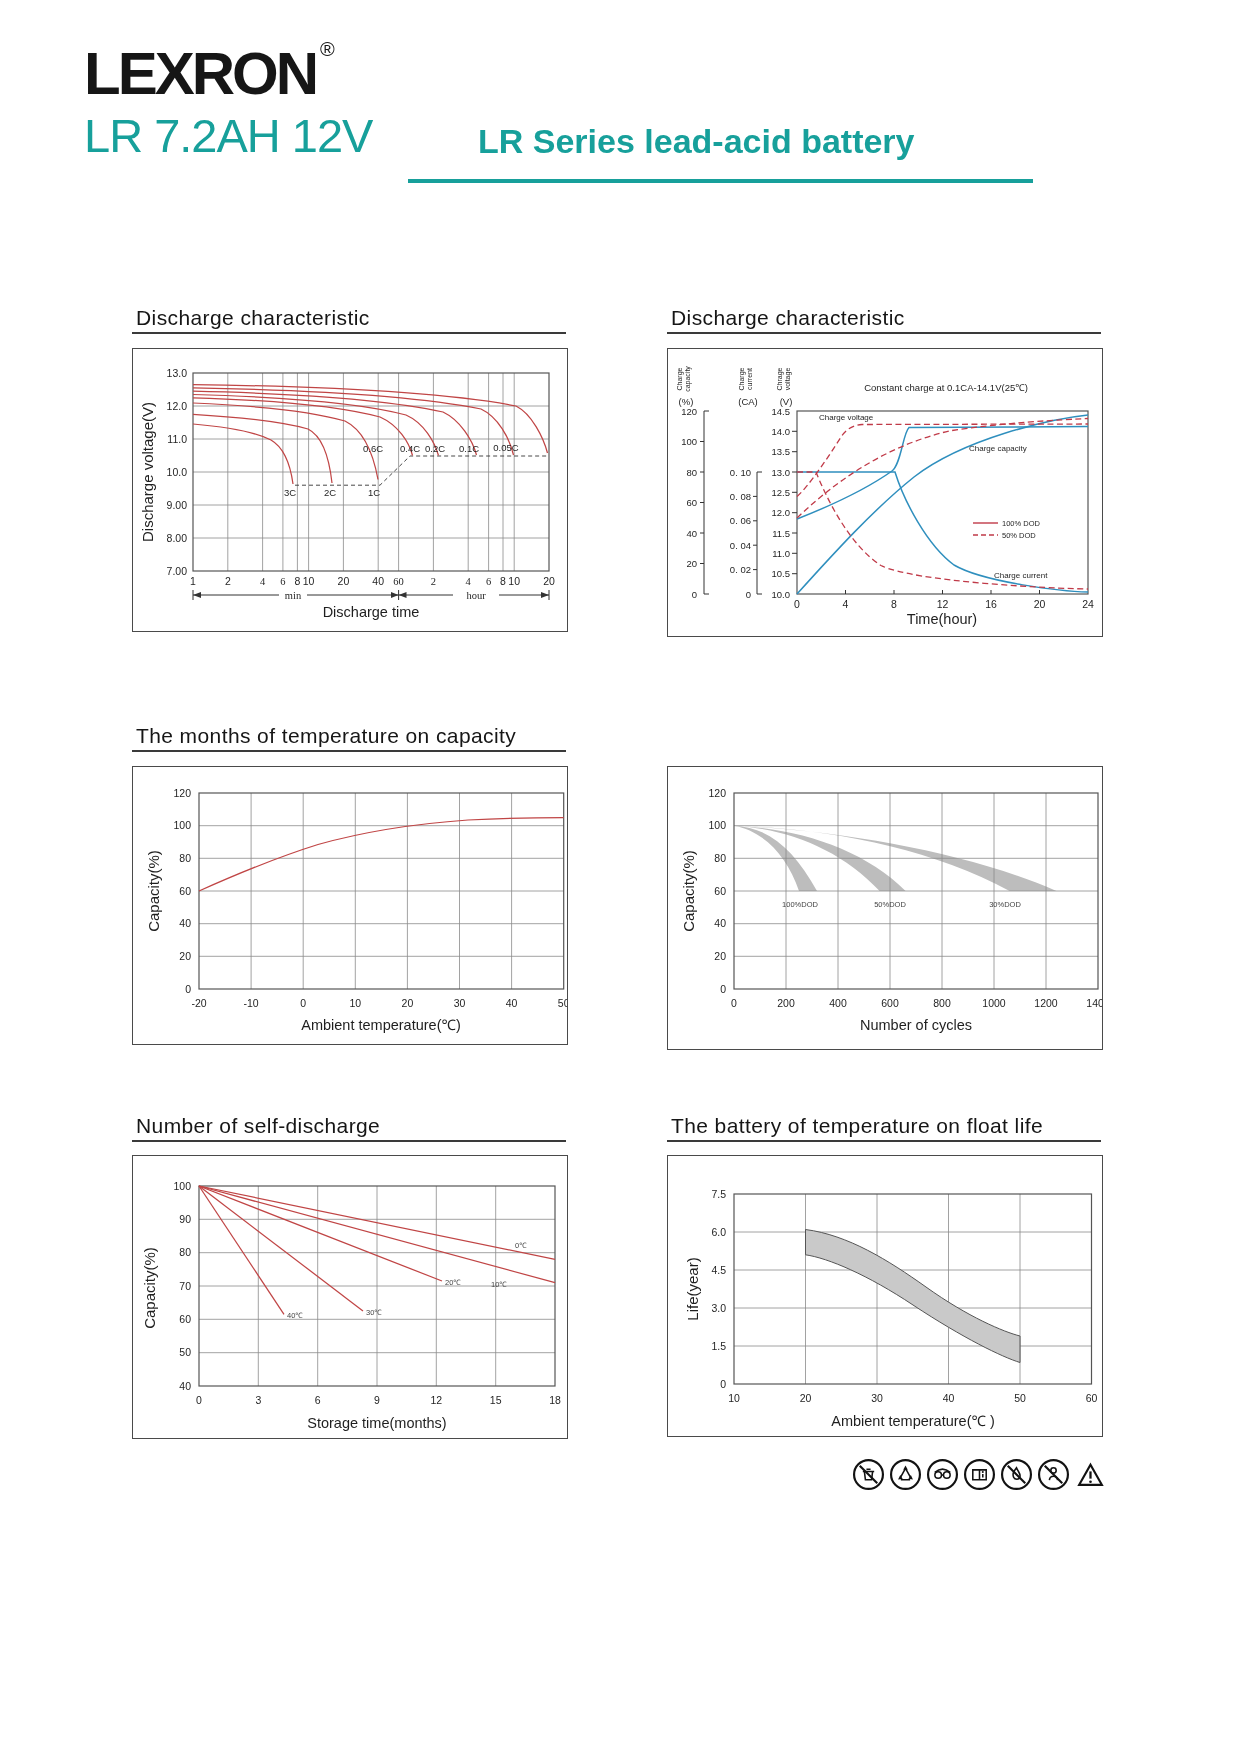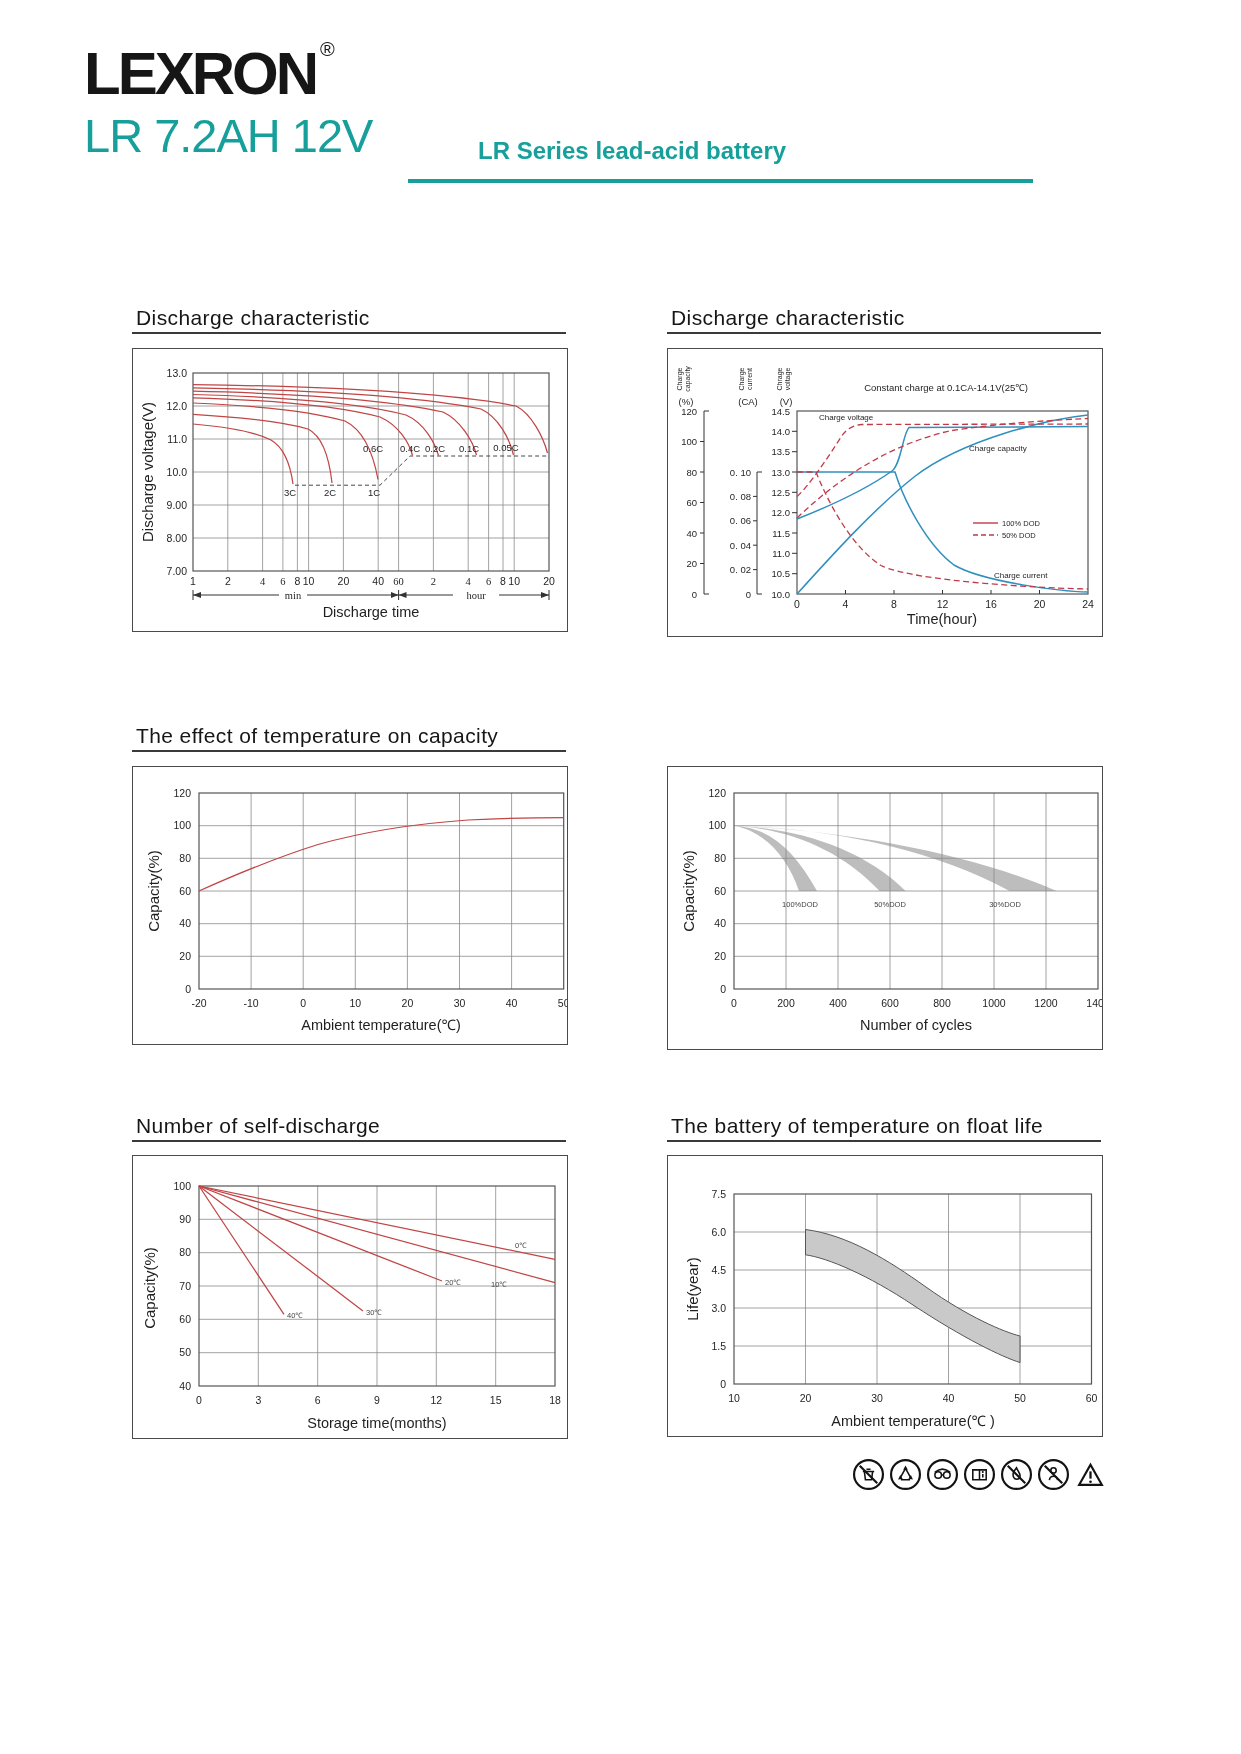--- a/index.html
+++ b/index.html
@@ -2,21 +2,21 @@
 <html><head>
 <meta charset="utf-8">
 <style>
   html,body{margin:0;padding:0;background:#e8e8e8}
   #page{position:relative;width:1241px;height:1754px;background:#ffffff;margin:0 auto;
         font-family:"Liberation Sans",sans-serif;color:#1a1a1a;overflow:hidden}
   .abs{position:absolute}
   .logo{left:84px;top:38px;font-size:60px;font-weight:800;letter-spacing:-3px;color:#161616}
   .logo-reg{font-size:20px;font-weight:400;vertical-align:38px;letter-spacing:0;margin-left:4px}
   .model{left:84px;top:108px;font-size:47px;font-weight:400;letter-spacing:-1px;color:#17a09b}
-  .series{left:478px;top:137px;font-size:24px;font-weight:700;color:#17a09b}
+  .series{left:478px;top:122px;font-size:34px;font-weight:700;color:#17a09b}
   .rule{left:408px;top:179px;width:625px;height:4px;background:#17a09b}
   .section-title{position:absolute;width:430px;font-size:21px;letter-spacing:.4px;color:#161616;
         padding:0 0 2px 4px;border-bottom:2px solid #3a3a3a;white-space:nowrap}
   .panel{position:absolute;border:1px solid #4a4a4a;background:#fff}
   .panel svg{display:block;width:100%;height:100%}
   svg text{fill:#1f1f1f;font-family:"Liberation Sans",sans-serif}
   .t10{font-size:10.5px}.t9{font-size:9.5px}.t8{font-size:8px}.t7{font-size:7.5px}.t7g{font-size:7.5px;fill:#444}
   .ax{font-size:14.5px}.yl{font-size:15px}.cl{font-size:9.5px}.rt{font-size:7px}
   .ser{font-family:"Liberation Serif",serif}
   .grid{stroke:#8a8a8a;stroke-width:.8;fill:none}
@@ -38,21 +38,21 @@
 
 <div id="page">
 
   <div class="abs logo"><span>LEXRON</span><span class="logo-reg">®</span></div>
   <div class="abs model">LR 7.2AH 12V</div>
   <div class="abs series">LR Series  lead-acid battery</div>
   <div class="abs rule"></div>
 
   <div class="section-title" style="left:132px;top:306px">Discharge characteristic</div>
   <div class="section-title" style="left:667px;top:306px">Discharge characteristic</div>
-  <div class="section-title" style="left:132px;top:724px">The effect of temperature on capacity</div>
+  <div class="section-title" style="left:132px;top:724px">The months of temperature on capacity</div>
   <div class="section-title" style="left:132px;top:1114px">Number of self-discharge</div>
   <div class="section-title" style="left:667px;top:1114px">The battery of temperature on float  life</div>
 
   <div class="panel" style="left:132px;top:348px;width:434px;height:282px">
     <svg viewBox="0 0 434 282">
       <path class="grid" d="M94.8,24V222M129.6,24V222M149.9,24V222M164.4,24V222M175.6,24V222M210.4,24V222M245.2,24V222M265.6,24V222M300.4,24V222M335.2,24V222M355.6,24V222M370,24V222M381.2,24V222M60,57H416M60,90H416M60,123H416M60,156H416M60,189H416"></path>
       <rect class="frame" x="60" y="24" width="356" height="198"></rect>
       <path class="gdash" d="M162,136.2H247L277,107H414"></path>
       <path class="curve" d="M60,75 C95,78 122,83 138,91 C150,98 157,113 160,135"></path>
       <path class="curve" d="M60,65.3 C105,68 150,73 175,80 C189,87 196,107 199,134"></path>

